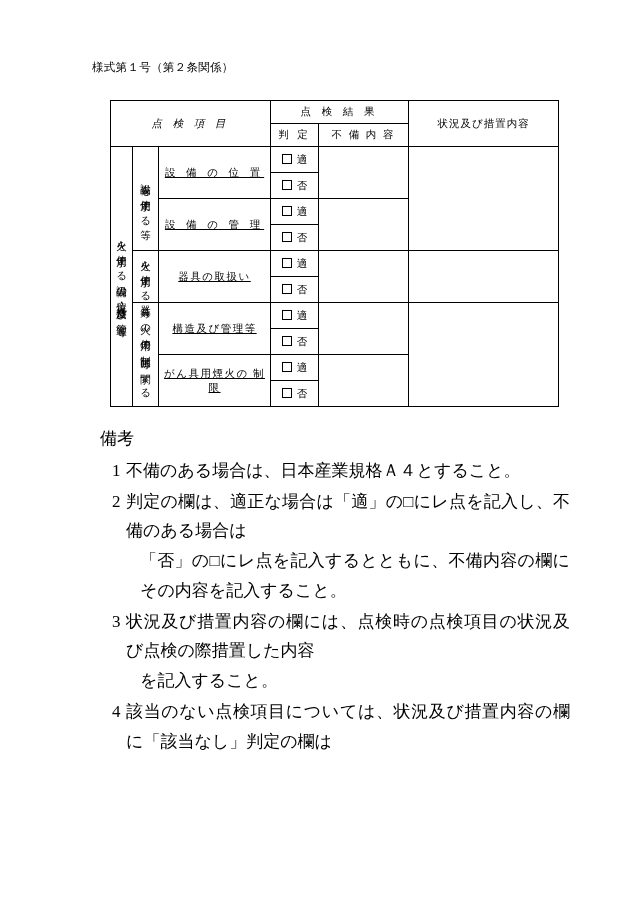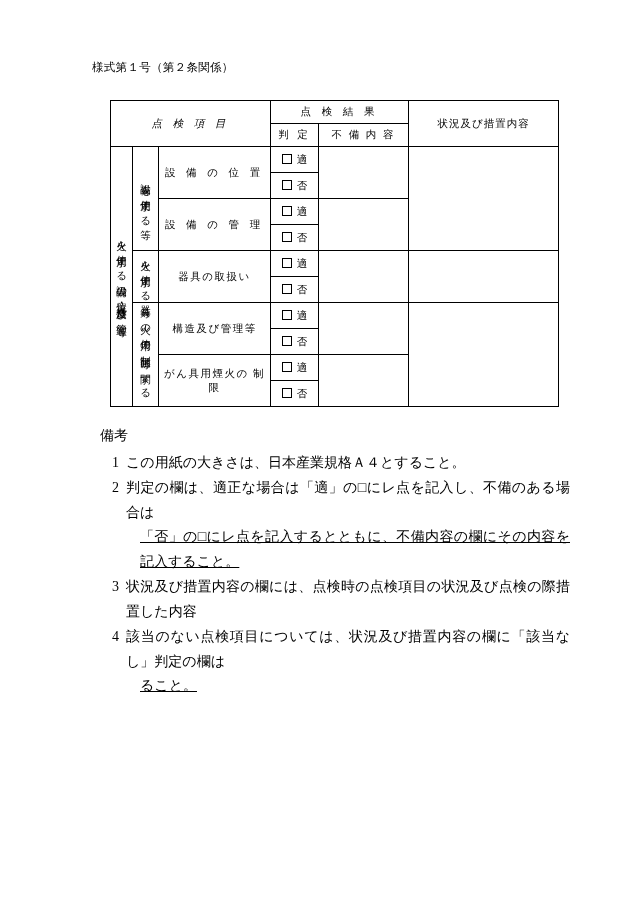--- a/index.html
+++ b/index.html
@@ -94,20 +94,21 @@
     align-items: center;
     height: 100%;
   }
   .cat-major { width: 22px; }
   .cat-minor { width: 26px; }
   .item-name {
     width: 112px;
     font-size: 10.5px;
     letter-spacing: 1.5px;
     padding: 2px 4px;
+    text-decoration: underline;
   }
   .item-name.spread {
     letter-spacing: 4px;
   }
   .judge-cell {
     height: 25px;
     font-size: 10.5px;
     text-align: left;
     padding-left: 7px;
     white-space: nowrap;
@@ -119,21 +120,21 @@
     border: 1px solid #000;
     margin-right: 5px;
     vertical-align: -1px;
   }
   .defect-cell, .status-cell { }
   .notes {
     position: absolute;
     left: 100px;
     top: 424px;
     width: 470px;
-    font-size: 14px;
+    font-size: 17px;
     line-height: 1.75;
   }
   .notes-title {
     margin-left: 0px;
     margin-bottom: 2px;
   }
   .note-row {
     display: flex;
     align-items: flex-start;
     margin-bottom: 1px;
@@ -145,21 +146,20 @@
     padding-left: 12px;
     box-sizing: border-box;
   }
   .note-text {
     flex: 1;
     text-align: justify;
   }
   .note-text .cont {
     display: block;
     padding-left: 14px;
-    text-decoration: underline;
   }
 </style>
 </head>
 <body>
 
 <div class="page">
 
   <div class="doc-title">様式第１号（第２条関係）</div>
 
   <table class="form">
@@ -272,41 +272,41 @@
       </tr>
     </tbody>
   </table>
 
   <div class="notes">
     <div class="notes-title">備考</div>
 
     <div class="note-row">
       <div class="note-num">1</div>
       <div class="note-text">
-        <span>この用紙の大きさは、日本産業規格Ａ４とすること。</span>
+        <span>不備のある場合は、日本産業規格Ａ４とすること。</span>
       </div>
     </div>
 
     <div class="note-row">
       <div class="note-num">2</div>
       <div class="note-text">
         <span>判定の欄は、適正な場合は「適」の□にレ点を記入し、不備のある場合は</span>
         <span class="cont">「否」の□にレ点を記入するとともに、不備内容の欄にその内容を記入すること。</span>
       </div>
     </div>
 
     <div class="note-row">
       <div class="note-num">3</div>
       <div class="note-text">
         <span>状況及び措置内容の欄には、点検時の点検項目の状況及び点検の際措置した内容</span>
+        <span class="cont">を記入すること。</span>
       </div>
     </div>
 
     <div class="note-row">
       <div class="note-num">4</div>
       <div class="note-text">
         <span>該当のない点検項目については、状況及び措置内容の欄に「該当なし」判定の欄は</span>
-        <span class="cont">ること。</span>
       </div>
     </div>
   </div>
 
 </div>
 
 </body></html>

